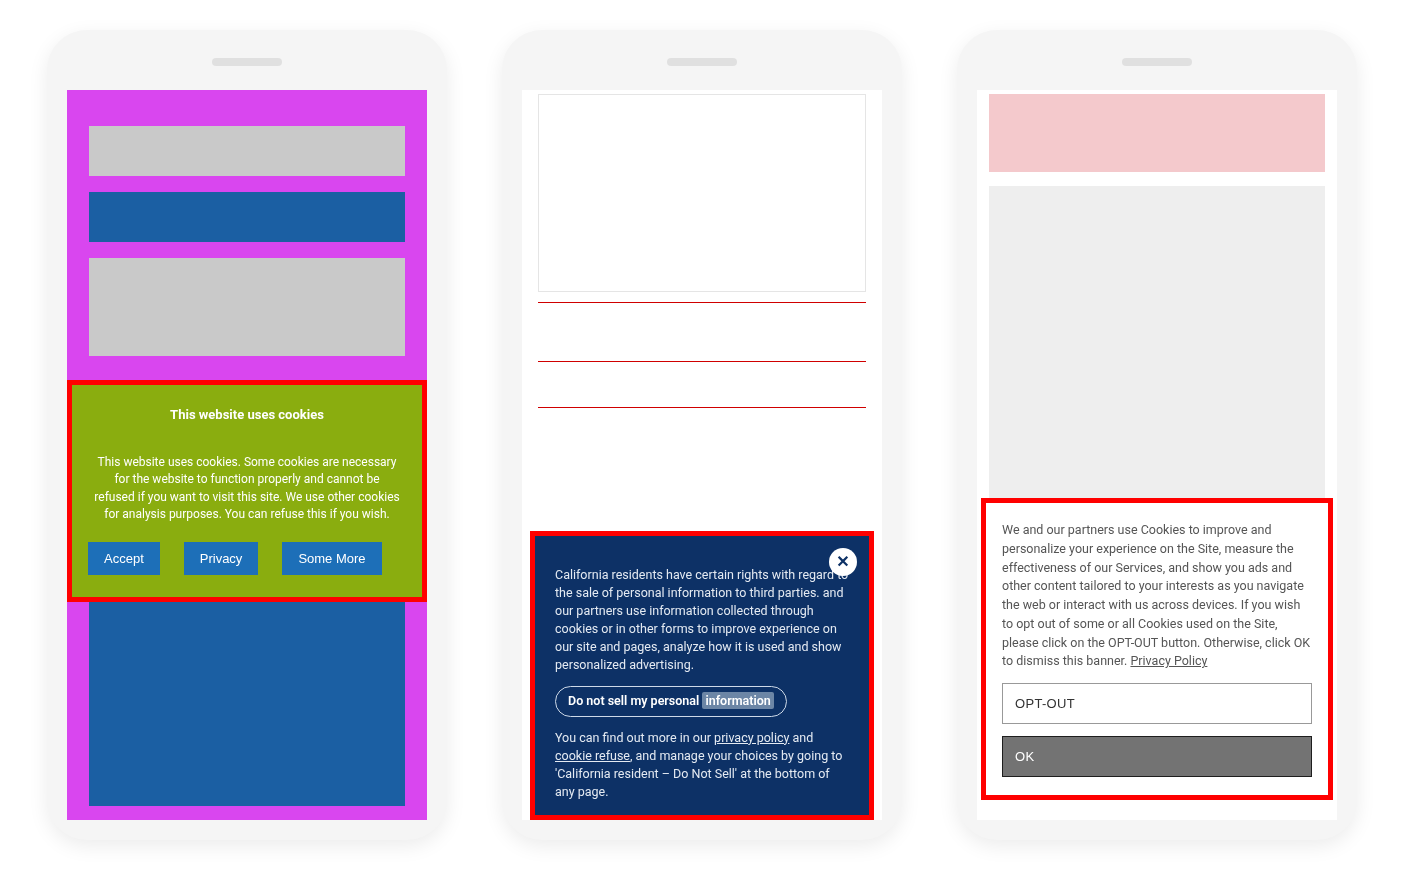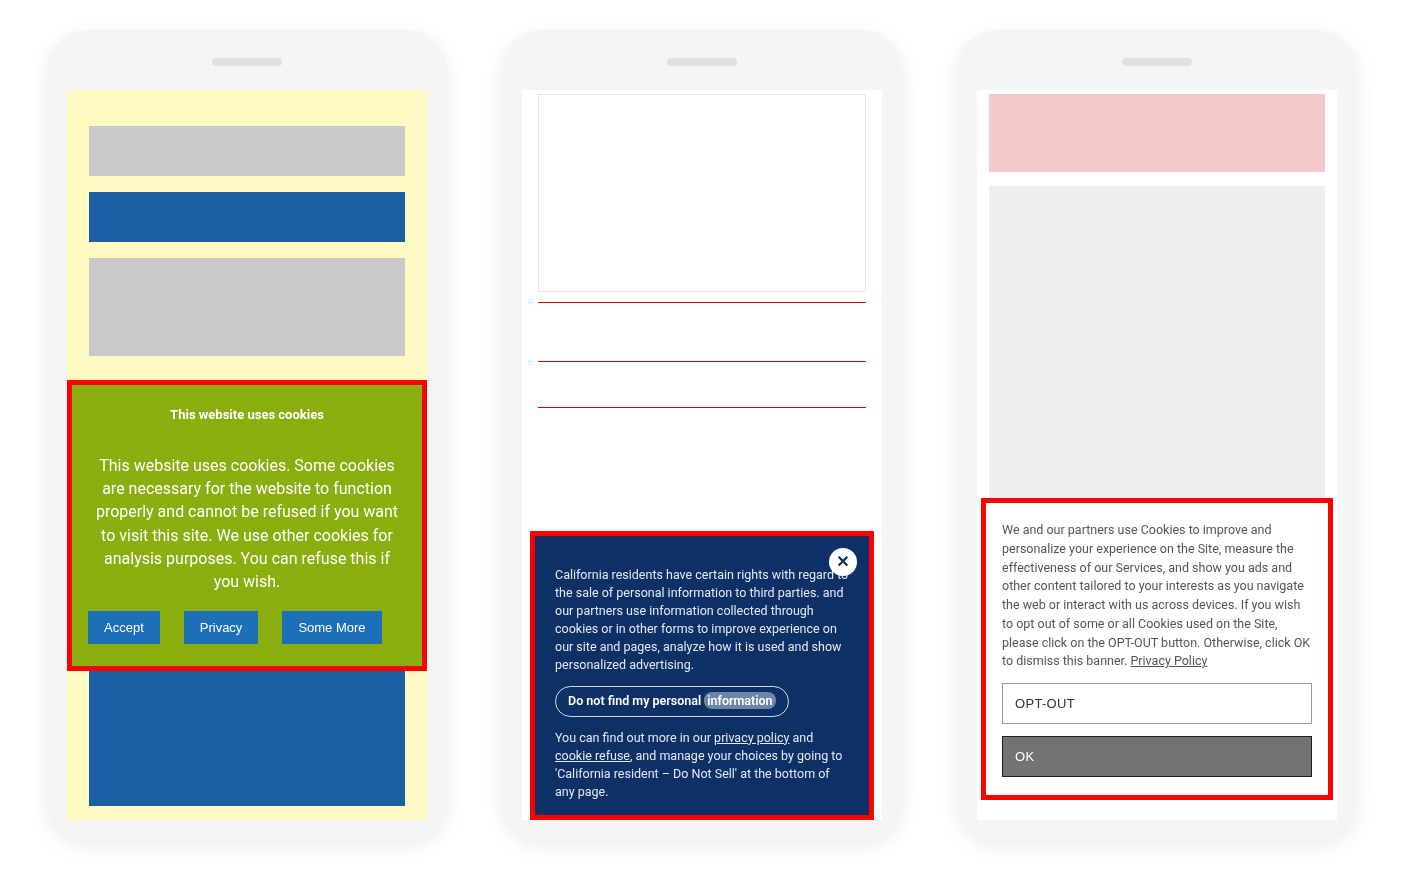--- a/index.html
+++ b/index.html
@@ -36,38 +36,38 @@
     }
     .screen {
       width: 100%;
       height: 100%;
       background: #ffffff;
       position: relative;
       overflow: hidden;
     }
 
     
-    .p1-screen { background: #fef9c3; padding: 0; }
+    .p1-screen { background: #d946ef; padding: 0; }
     .p1-row { margin: 0 22px; }
     .p1-grey1 { height: 50px; background: #c9c9c9; margin-top: 36px; }
     .p1-blue1 { height: 50px; background: #1b5fa3; margin-top: 16px; }
     .p1-grey2 { height: 98px; background: #c9c9c9; margin-top: 16px; }
     .p1-blue2 { height: 240px; background: #1b5fa3; margin-top: 210px; }
     .p1-dialog {
       position: absolute;
       left: 0; right: 0;
       top: 290px;
       border: 5px solid #ff0000;
       background: #8aad0f;
       padding: 22px 16px 22px 16px;
       text-align: center;
       color: #ffffff;
     }
     .p1-title { font-weight: 700; font-size: 13px; margin-bottom: 6px; }
-    .p1-text { font-size: 16px; line-height: 1.45; padding: 0 6px; margin-top: 32px; }
+    .p1-text { font-size: 12px; line-height: 1.45; padding: 0 6px; margin-top: 32px; }
     .p1-btns { display: flex; justify-content: flex-start; gap: 24px; margin-top: 18px; }
     .p1-btn {
       background: #1d6fb8;
       color: #fff;
       border: none;
       padding: 9px 16px;
       font-size: 13px;
       cursor: pointer;
     }
 
@@ -103,21 +103,21 @@
       display: inline-block;
       border: 1.5px solid #cdd9e8;
       border-radius: 16px;
       padding: 5px 12px;
       color: #ffffff;
       font-weight: 600;
       font-size: 12.5px;
       cursor: pointer;
       margin-bottom: 12px;
     }
-    .p2-pill .hl { background: #6c86a6; padding: 1px 3px; border-radius: 8px; }
+    .p2-pill .hl { background: #6c86a6; padding: 1px 3px; border-radius: 2px; }
     .p2-ul { text-decoration: underline; }
 
     
     .p3-screen { background: #ffffff; }
     .p3-inner { margin: 0 12px; }
     .p3-pink { height: 78px; background: #f4c9cc; margin-top: 4px; }
     .p3-grey { height: 330px; background: #eeeeee; margin-top: 14px; }
     .p3-dialog {
       position: absolute;
       left: 4px; right: 4px; bottom: 20px;
@@ -174,21 +174,21 @@
       <div class="p2-box1"></div>
       <div class="p2-box2"></div>
       <div class="p2-box3"></div>
     </div>
     <div class="p2-dialog">
       <div class="p2-close">✕</div>
       <div class="p2-para">
         <span>California residents have certain rights with regard to the sale of personal information to third parties. </span><span> and our partners use information collected through cookies or in other forms to improve experience on our site and pages, analyze how it is used and show personalized advertising.</span>
       </div>
       <div class="p2-pill">
-        <span>Do not find my personal </span><span class="hl">information</span>
+        <span>Do not sell my personal </span><span class="hl">information</span>
       </div>
       <div class="p2-para" style="margin-bottom:0;">
         <span>You can find out more in our </span><span class="p2-ul">privacy policy</span><span> and </span><span class="p2-ul">cookie refuse</span><span>, and manage your choices by going to 'California resident – Do Not Sell' at the bottom of any page.</span>
       </div>
     </div>
   </div>
 </div>
 
 <div class="phone">
   <div class="speaker"></div>

